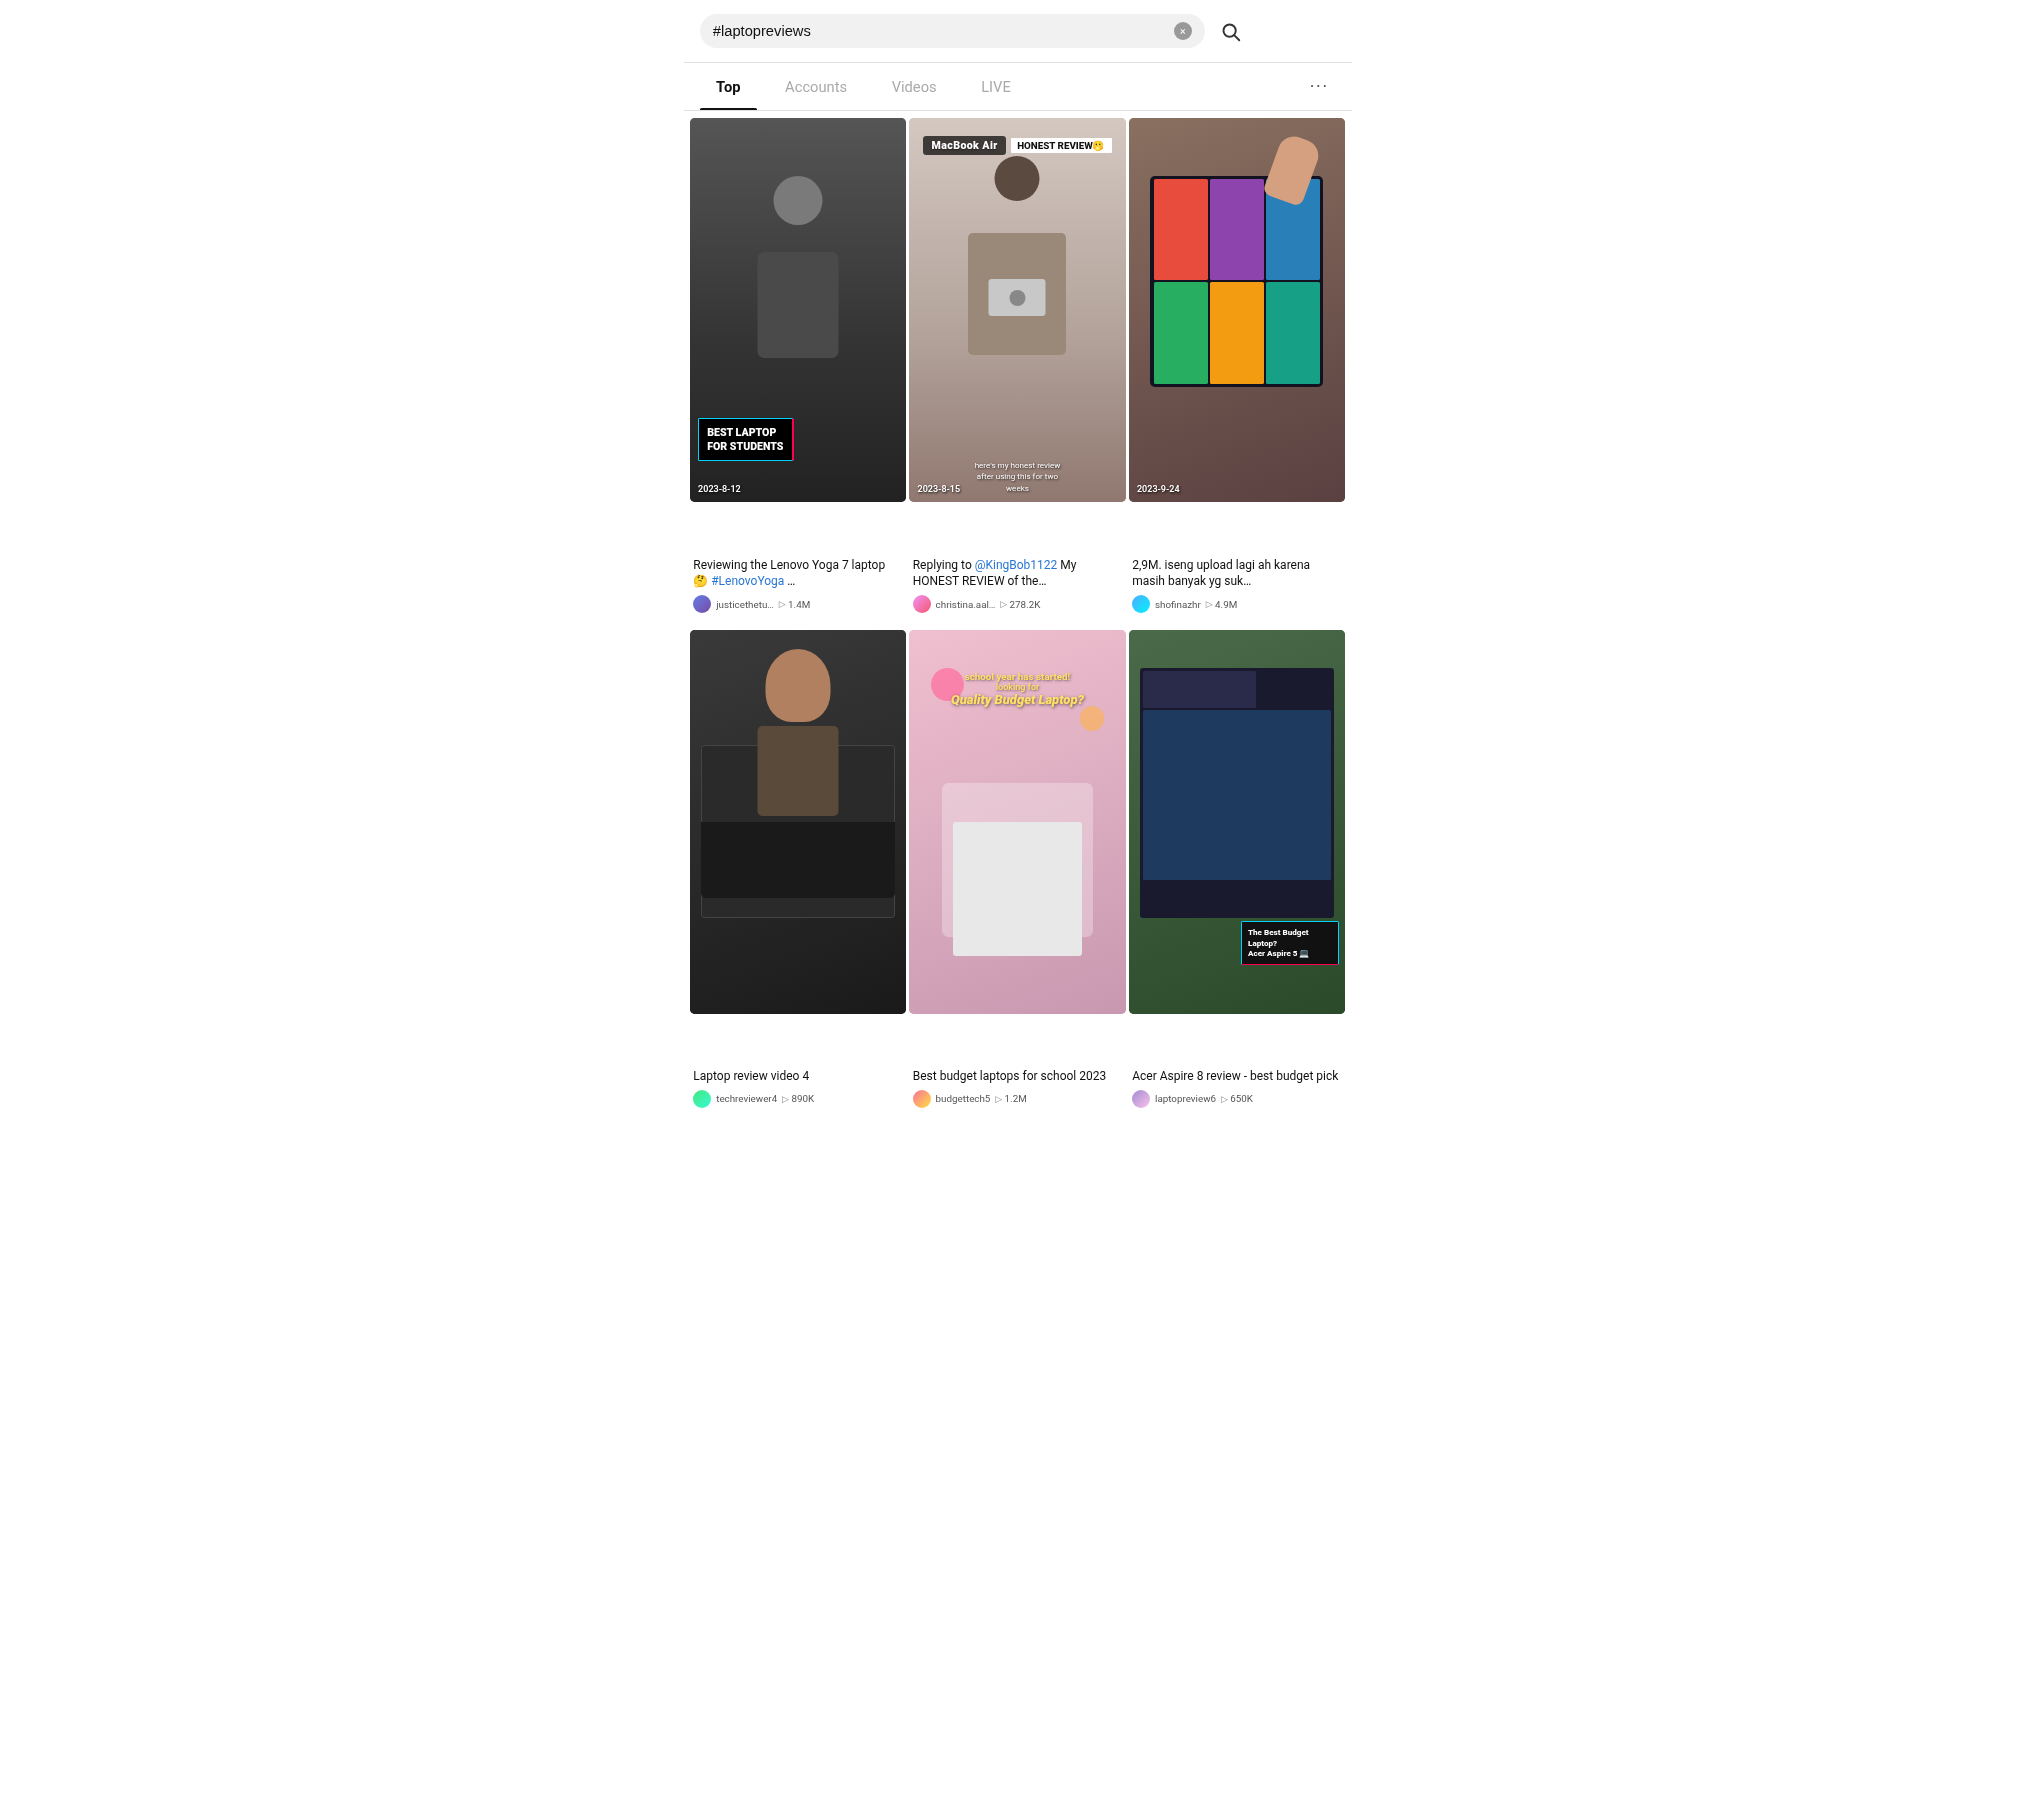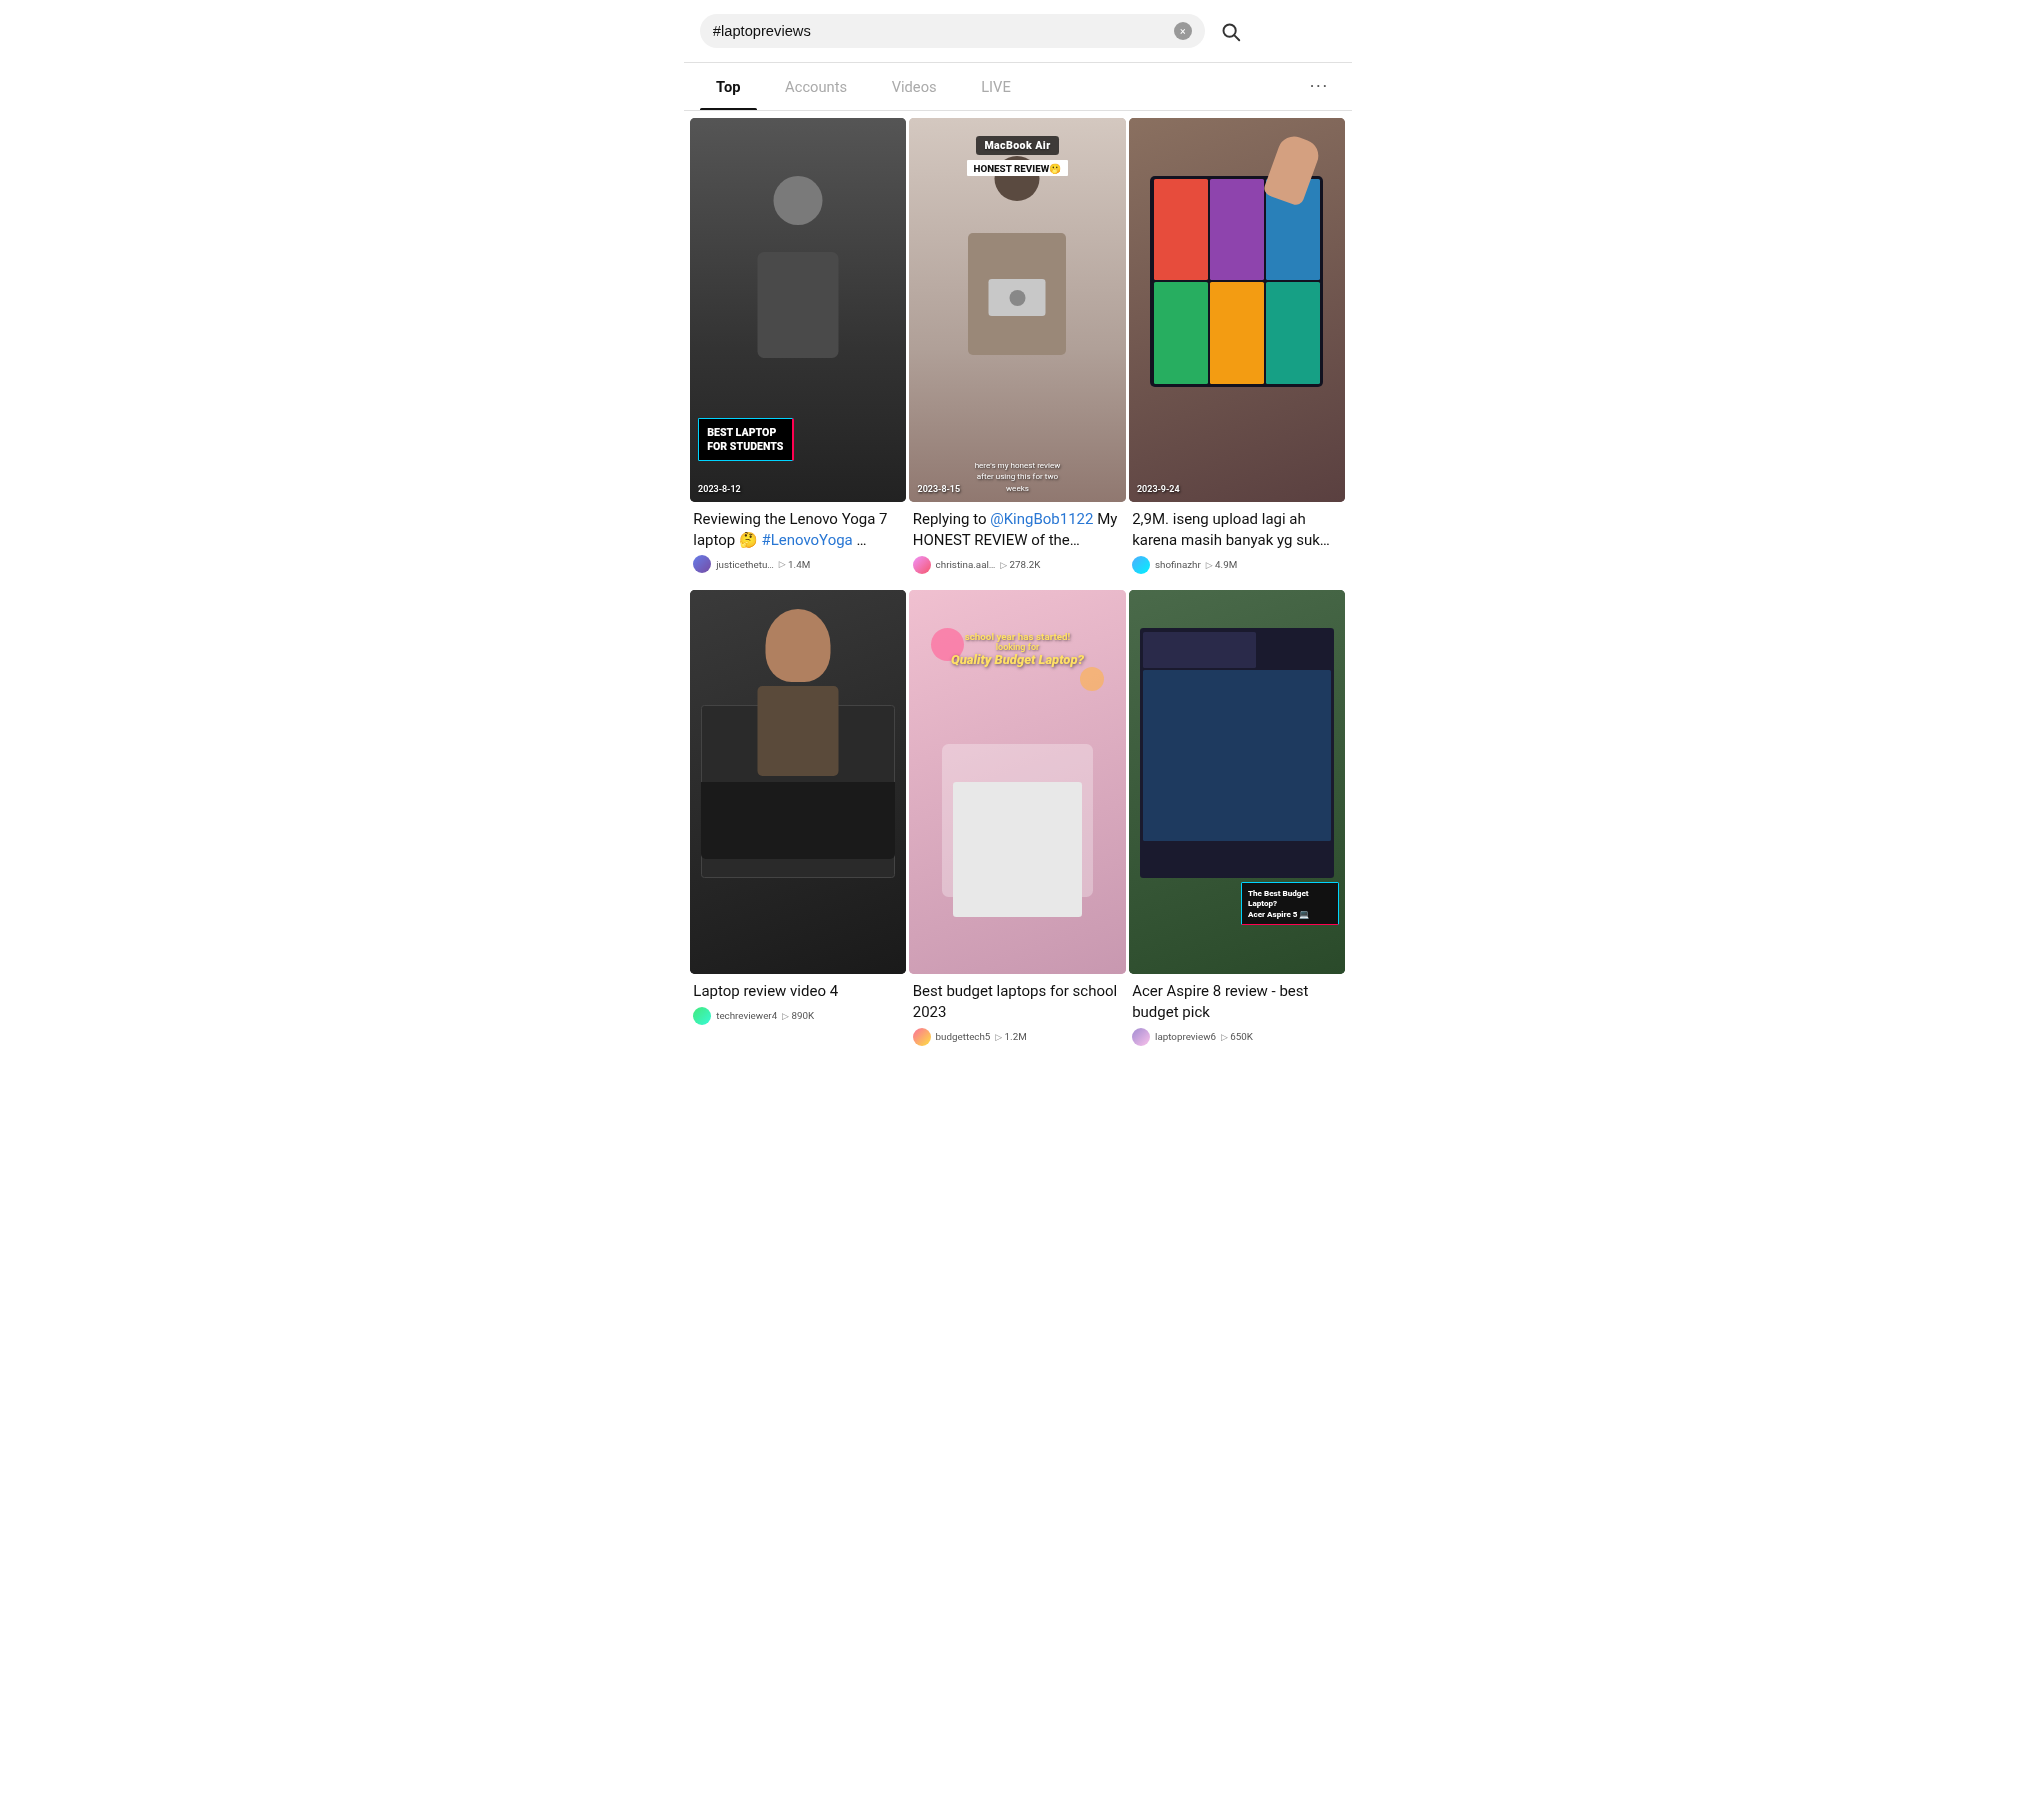--- a/index.html
+++ b/index.html
@@ -134,21 +134,21 @@
       display: flex;
       flex-direction: column;
       justify-content: space-between;
       padding: 8.1px;
     }
 
     .thumb-title-box {
       display: flex;
       align-items: flex-start;
       justify-content: center;
-      flex-direction: column;
+      flex-direction: row;
       gap: 4.9px;
       margin-top: 9.8px;
     }
 
     .macbook-title {
       background: rgba(0,0,0,0.7);
       color: #fff;
       font-size: 10.6px;
       font-weight: 900;
       padding: 3.3px 8.1px;
@@ -220,28 +220,29 @@
       line-height: 1.3;
       border-radius: 1.6px;
       max-width: 98px;
     }
 
     
     .video-info {
       padding: 6.5px 3.3px 9.8px;
     }
     .video-title {
-      font-size: 15px;
+      font-size: 12px;
       color: #111;
       line-height: 1.4;
       margin-bottom: 4.9px;
       display: -webkit-box;
       -webkit-line-clamp: 2;
       -webkit-box-orient: vertical;
       overflow: hidden;
+      margin-top: 48px;
     }
     .video-meta {
       display: flex;
       align-items: center;
       justify-content: flex-start;
       gap: 4.9px;
     }
     .video-author {
       display: flex;
       align-items: center;

